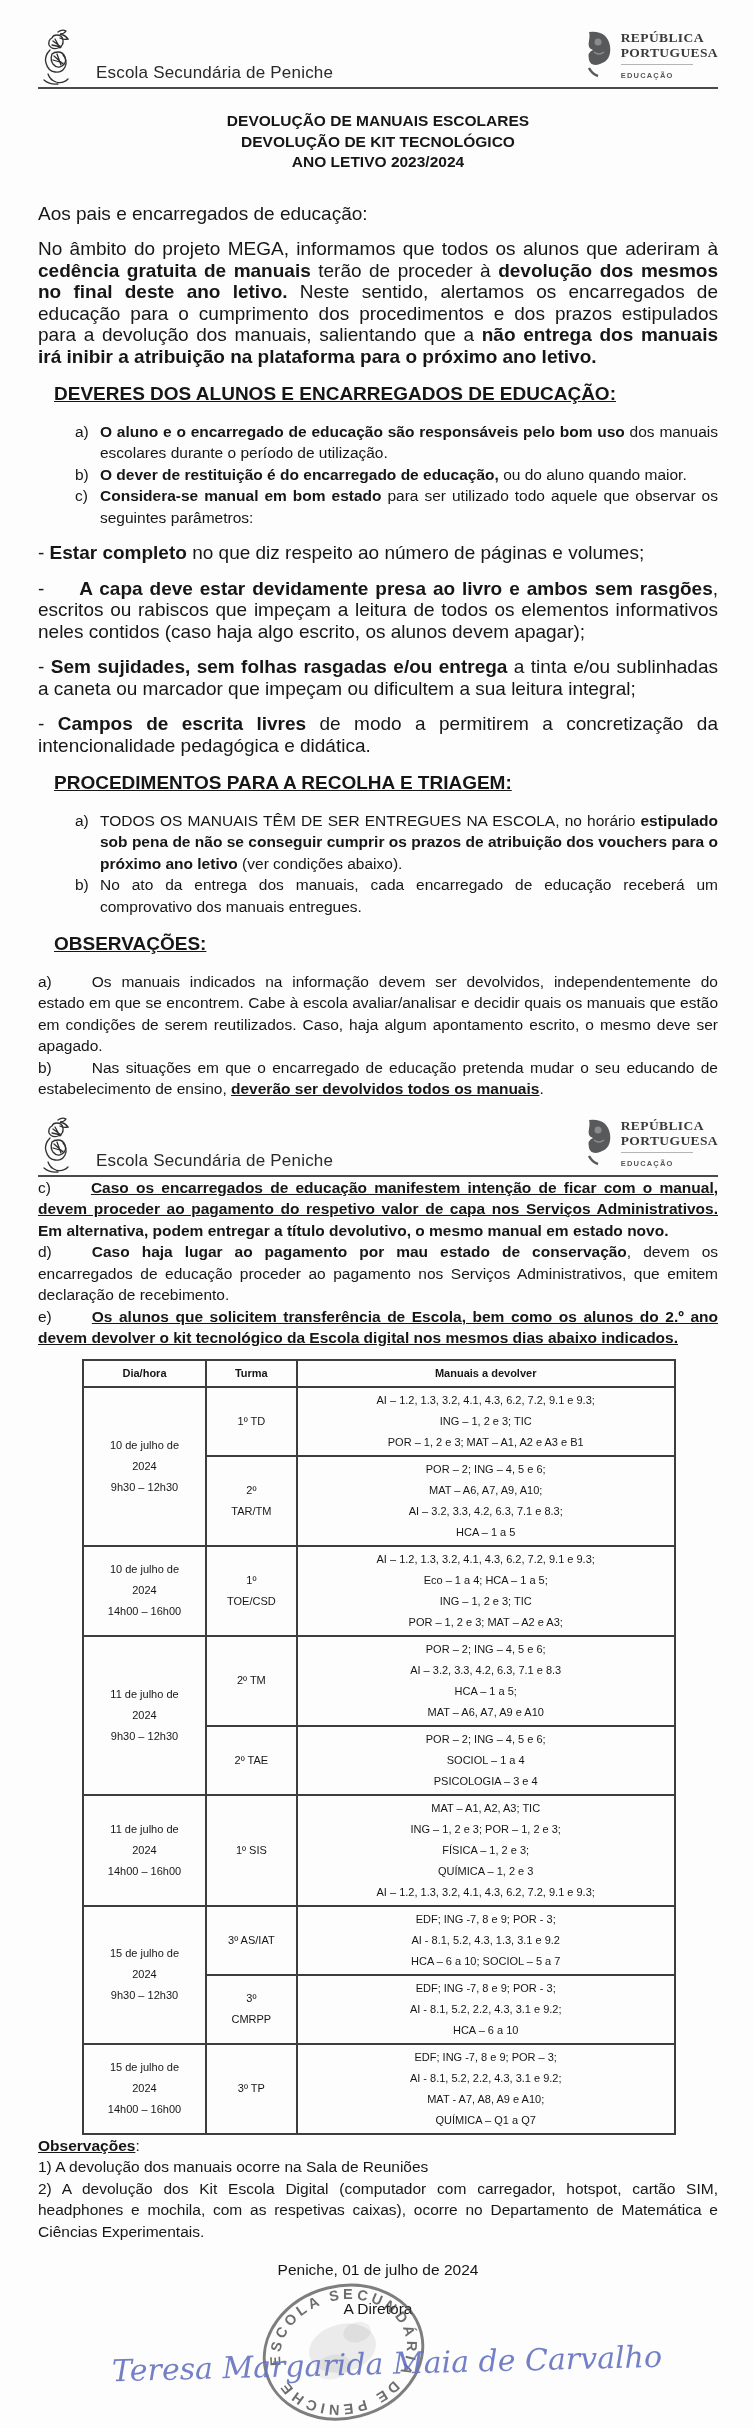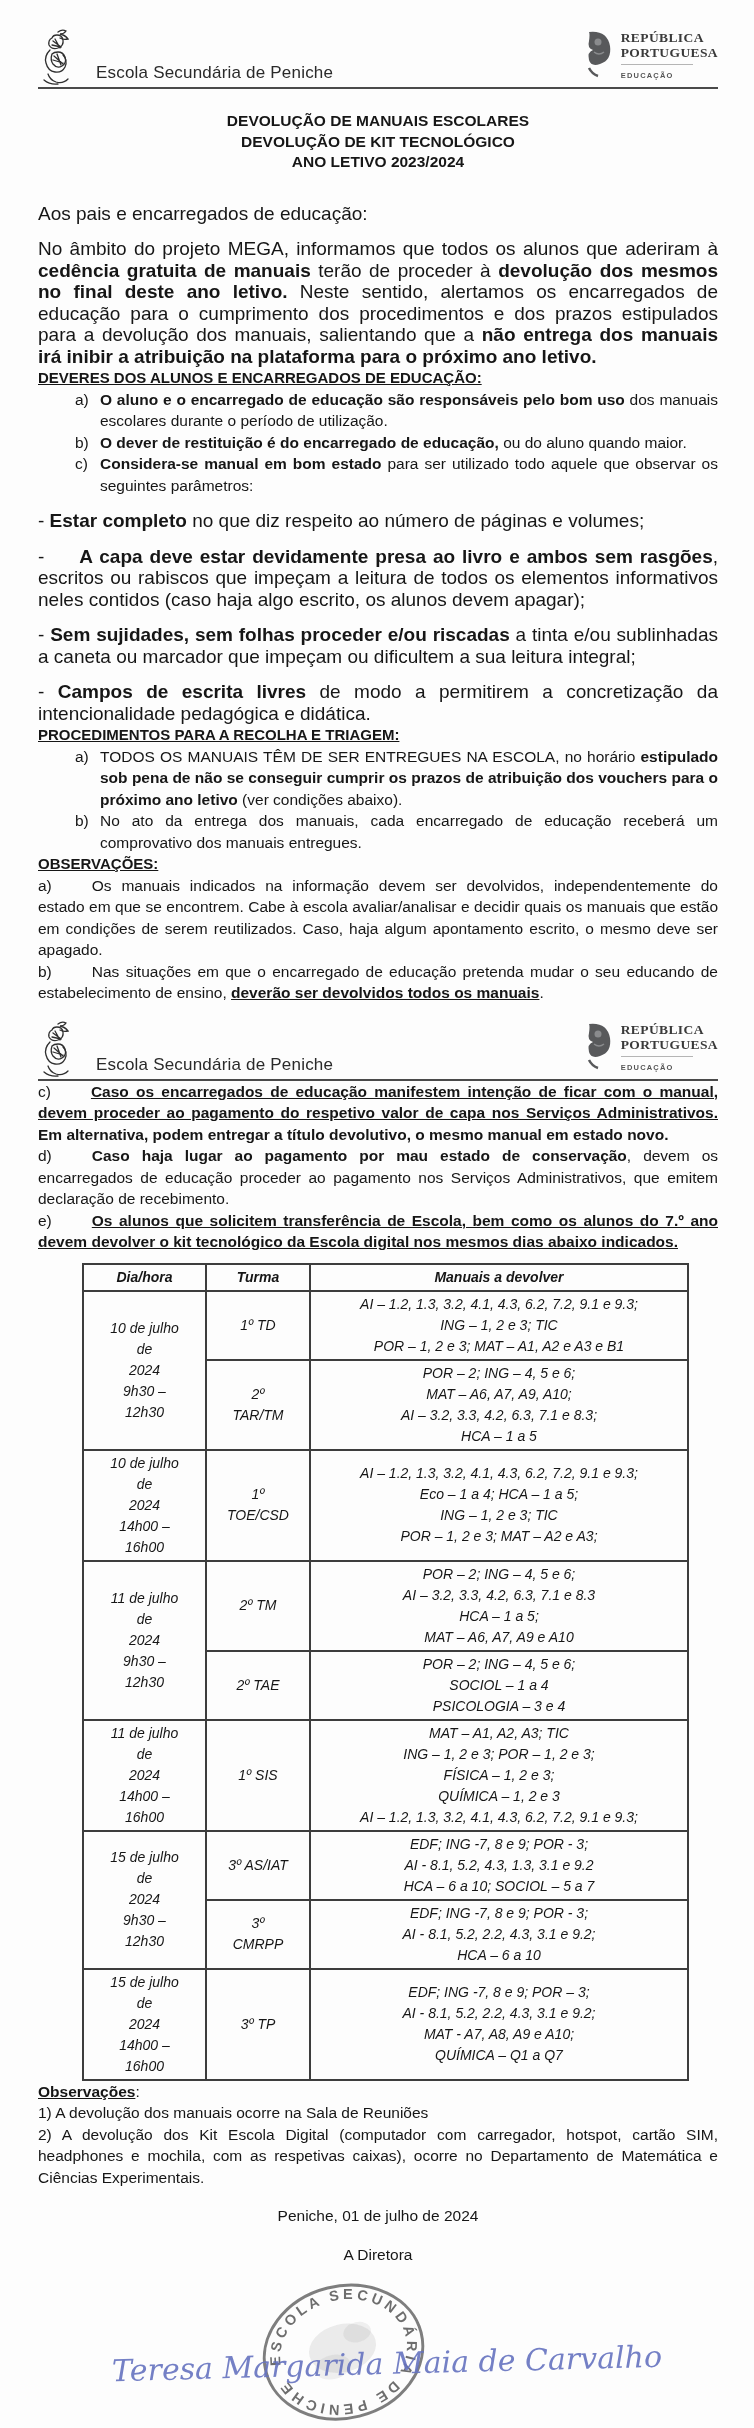--- a/index.html
+++ b/index.html
@@ -20,31 +20,31 @@
   .school-name{position:absolute;left:58px;bottom:4px;font-size:17px;color:#2a2a2a;letter-spacing:.2px;}
   .gov{position:absolute;right:0;top:2px;display:flex;gap:9px;}
   .gov-text{font-family:"Liberation Serif","DejaVu Serif",serif;font-weight:700;font-size:13.5px;line-height:15px;color:#3a3a3a;letter-spacing:.4px;}
   .gov-sub{font-family:"Liberation Sans",sans-serif;font-weight:700;font-size:7.5px;letter-spacing:1.2px;color:#555;border-top:1px solid #b5b5b5;margin-top:4px;padding-top:3px;width:72px;}
   
   .title{margin-top:22px;text-align:center;font-weight:700;font-size:15.5px;line-height:20.5px;}
   
   .p{font-size:19px;line-height:21.5px;text-align:justify;margin:0;}
   .mt30{margin-top:30px}.mt22{margin-top:22px}.mt20{margin-top:20px}.mt19{margin-top:19px}
   .mt18{margin-top:18px}.mt16{margin-top:16px}.mt14{margin-top:14px}.mt12{margin-top:12px}.mt10{margin-top:10px}.mt8{margin-top:8px}
-  .heading{font-weight:700;text-decoration:underline;font-size:15px;line-height:21.5px;margin:0;}
+  .heading{font-weight:700;text-decoration:underline;font-size:19px;line-height:21.5px;margin:16px;}
   .li{position:relative;padding-left:62px;font-size:15.5px;line-height:21.5px;text-align:justify;margin:0;}
   .li .lbl{position:absolute;left:37px;}
   .lp{font-size:15.5px;line-height:21.5px;text-align:justify;margin:0;}
   .lp .gap{display:inline-block;width:40px;}
   
   .sched{border-collapse:collapse;margin:10px 0 0 44px;table-layout:fixed;}
   .sched th,.sched td{
     border:2px solid #3d3d3d;
     text-align:center;vertical-align:middle;
-    font-size:14px;line-height:21px;padding:2px 20px;font-style:italic;
+    font-size:11px;line-height:21px;padding:2px 20px;
   }
   .sched th{font-weight:700;}
   
   .foot-note{font-size:15.5px;line-height:21.5px;text-align:justify;margin:0;}
   .centered{text-align:center;font-size:15.5px;line-height:21.5px;margin:17px;}
   .stamp{position:absolute;left:252px;top:2276px;z-index:3;transform:rotate(-14deg);opacity:.88;}
   .sig{
     position:absolute;left:112px;top:2346px;z-index:4;
     font-family:"DejaVu Serif","Liberation Serif",serif;font-style:italic;
     font-size:30px;white-space:nowrap;transform:rotate(-1.5deg);opacity:.9;
@@ -97,21 +97,21 @@
 
     <p class="p mt30">Aos pais e encarregados de educação:</p>
     <p class="p mt14"><span>No âmbito do projeto MEGA, informamos que todos os alunos que aderiram à </span><span style="font-weight: 700;">cedência gratuita de manuais</span><span> terão de proceder à </span><span style="font-weight: 700;">devolução dos mesmos no final deste ano letivo.</span><span> Neste sentido, alertamos os encarregados de educação para o cumprimento dos procedimentos e dos prazos estipulados para a devolução dos manuais, salientando que a </span><span style="font-weight: 700;">não entrega dos manuais irá inibir a atribuição na plataforma para o próximo ano letivo.</span></p>
 
     <p class="heading mt20">DEVERES DOS ALUNOS E ENCARREGADOS DE EDUCAÇÃO:</p>
     <p class="li mt19"><span class="lbl">a)</span><span><span style="font-weight: 700;">O aluno e o encarregado de educação são responsáveis pelo bom uso</span><span> dos manuais escolares durante o período de utilização.</span></span></p>
     <p class="li mt20"><span class="lbl">b)</span><span><span style="font-weight: 700;">O dever de restituição é do encarregado de educação,</span><span> ou do aluno quando maior.</span></span></p>
     <p class="li mt19"><span class="lbl">c)</span><span><span style="font-weight: 700;">Considera-se manual em bom estado</span><span> para ser utilizado todo aquele que observar os seguintes parâmetros:</span></span></p>
     <p class="p mt14"><span>- </span><span style="font-weight: 700;">Estar completo</span><span> no que diz respeito ao número de páginas e volumes;</span></p>
     <p class="p mt14"><span>- </span><span style="font-weight: 700; margin-left: 28px;">A capa deve estar devidamente presa ao livro e ambos sem rasgões</span><span>, escritos ou rabiscos que impeçam a leitura de todos os elementos informativos neles contidos (caso haja algo escrito, os alunos devem apagar);</span></p>
-    <p class="p mt14"><span>- </span><span style="font-weight: 700;">Sem sujidades, sem folhas proceder e/ou riscadas</span><span> a tinta e/ou sublinhadas a caneta ou marcador que impeçam ou dificultem a sua leitura integral;</span></p>
+    <p class="p mt14"><span>- </span><span style="font-weight: 700;">Sem sujidades, sem folhas rasgadas e/ou entrega</span><span> a tinta e/ou sublinhadas a caneta ou marcador que impeçam ou dificultem a sua leitura integral;</span></p>
     <p class="p mt14"><span>- </span><span style="font-weight: 700;">Campos de escrita livres</span><span> de modo a permitirem a concretização da intencionalidade pedagógica e didática.</span></p>
 
     <p class="heading mt20">PROCEDIMENTOS PARA A RECOLHA E TRIAGEM:</p>
     <p class="li mt18"><span class="lbl">a)</span><span><span>TODOS OS MANUAIS TÊM DE SER ENTREGUES NA ESCOLA, no horário </span><span style="font-weight: 700;">estipulado sob pena de não se conseguir cumprir os prazos de atribuição dos vouchers para o próximo ano letivo</span><span> (ver condições abaixo).</span></span></p>
     <p class="li mt18"><span class="lbl">b)</span><span><span>No ato da entrega dos manuais, cada encarregado de educação receberá um comprovativo dos manuais entregues.</span></span></p>
 
     <p class="heading mt20">OBSERVAÇÕES:</p>
     <p class="lp mt16"><span>a)</span><span class="gap"></span><span><span>Os manuais indicados na informação devem ser devolvidos, independentemente do estado em que se encontrem. Cabe à escola avaliar/analisar e decidir quais os manuais que estão em condições de serem reutilizados. Caso, haja algum apontamento escrito, o mesmo deve ser apagado.</span></span></p>
     <p class="lp mt12"><span>b)</span><span class="gap"></span><span><span>Nas situações em que o encarregado de educação pretenda mudar o seu educando de estabelecimento de ensino, </span><span style="font-weight: 700; text-decoration: underline;">deverão ser devolvidos todos os manuais</span><span>.</span></span></p>
 
@@ -143,21 +143,21 @@
         <div class="gov-text">
           <div>REPÚBLICA</div>
           <div>PORTUGUESA</div>
           <div class="gov-sub">EDUCAÇÃO</div>
         </div>
       </div>
     </div>
 
     <p class="lp mt22"><span>c)</span><span class="gap"></span><span><span style="font-weight: 700; text-decoration: underline;">Caso os encarregados de educação manifestem intenção de ficar com o manual, devem proceder ao pagamento do respetivo valor de capa nos Serviços Administrativos.</span><span style="font-weight: 700;"> Em alternativa, podem entregar a título devolutivo, o mesmo manual em estado novo.</span></span></p>
     <p class="lp mt14"><span>d)</span><span class="gap"></span><span><span style="font-weight: 700;">Caso haja lugar ao pagamento por mau estado de conservação</span><span>, devem os encarregados de educação proceder ao pagamento nos Serviços Administrativos, que emitem declaração de recebimento.</span></span></p>
-    <p class="lp mt14"><span>e)</span><span class="gap"></span><span><span style="font-weight: 700; text-decoration: underline;">Os alunos que solicitem transferência de Escola, bem como os alunos do 7.º ano devem devolver o kit tecnológico da Escola digital nos mesmos dias abaixo indicados.</span></span></p>
+    <p class="lp mt14"><span>e)</span><span class="gap"></span><span><span style="font-weight: 700; text-decoration: underline;">Os alunos que solicitem transferência de Escola, bem como os alunos do 2.º ano devem devolver o kit tecnológico da Escola digital nos mesmos dias abaixo indicados.</span></span></p>
 
     <table class="sched">
       <colgroup>
           <col style="width:123px">
           <col style="width:80px">
           <col style="width:378px">
         </colgroup>
       <thead>
         <tr>
           <th>Dia/hora</th>

